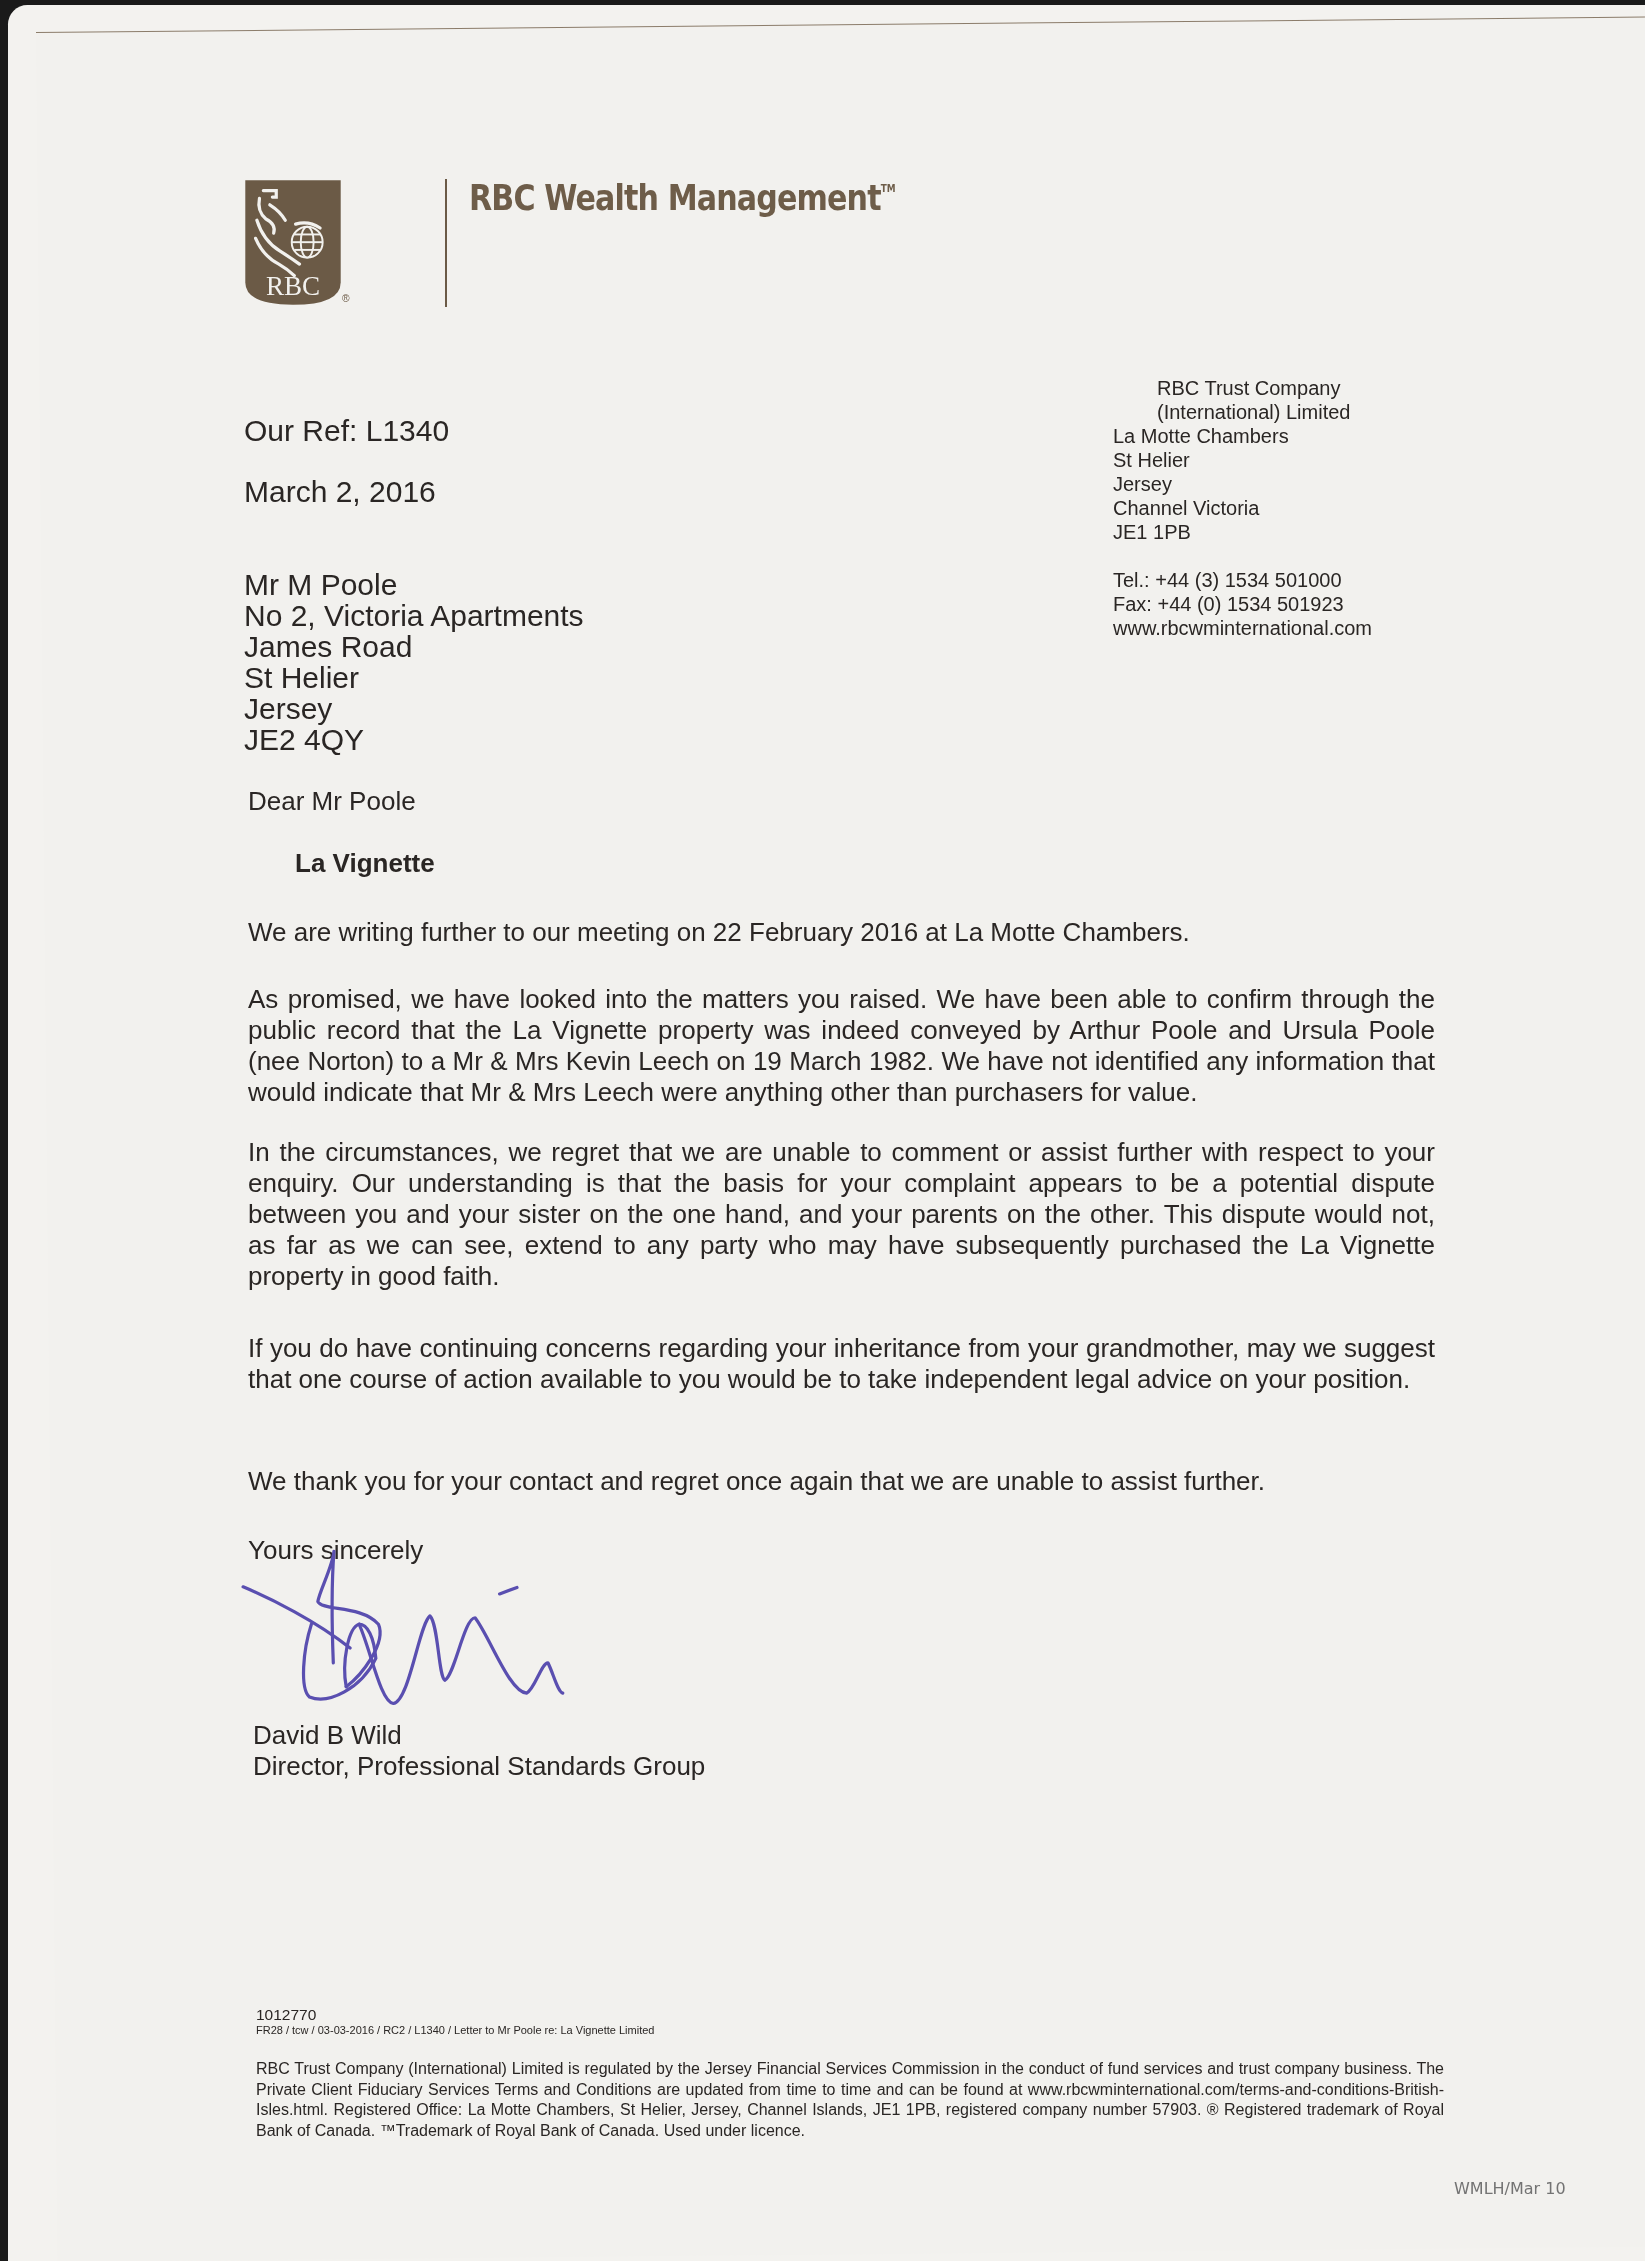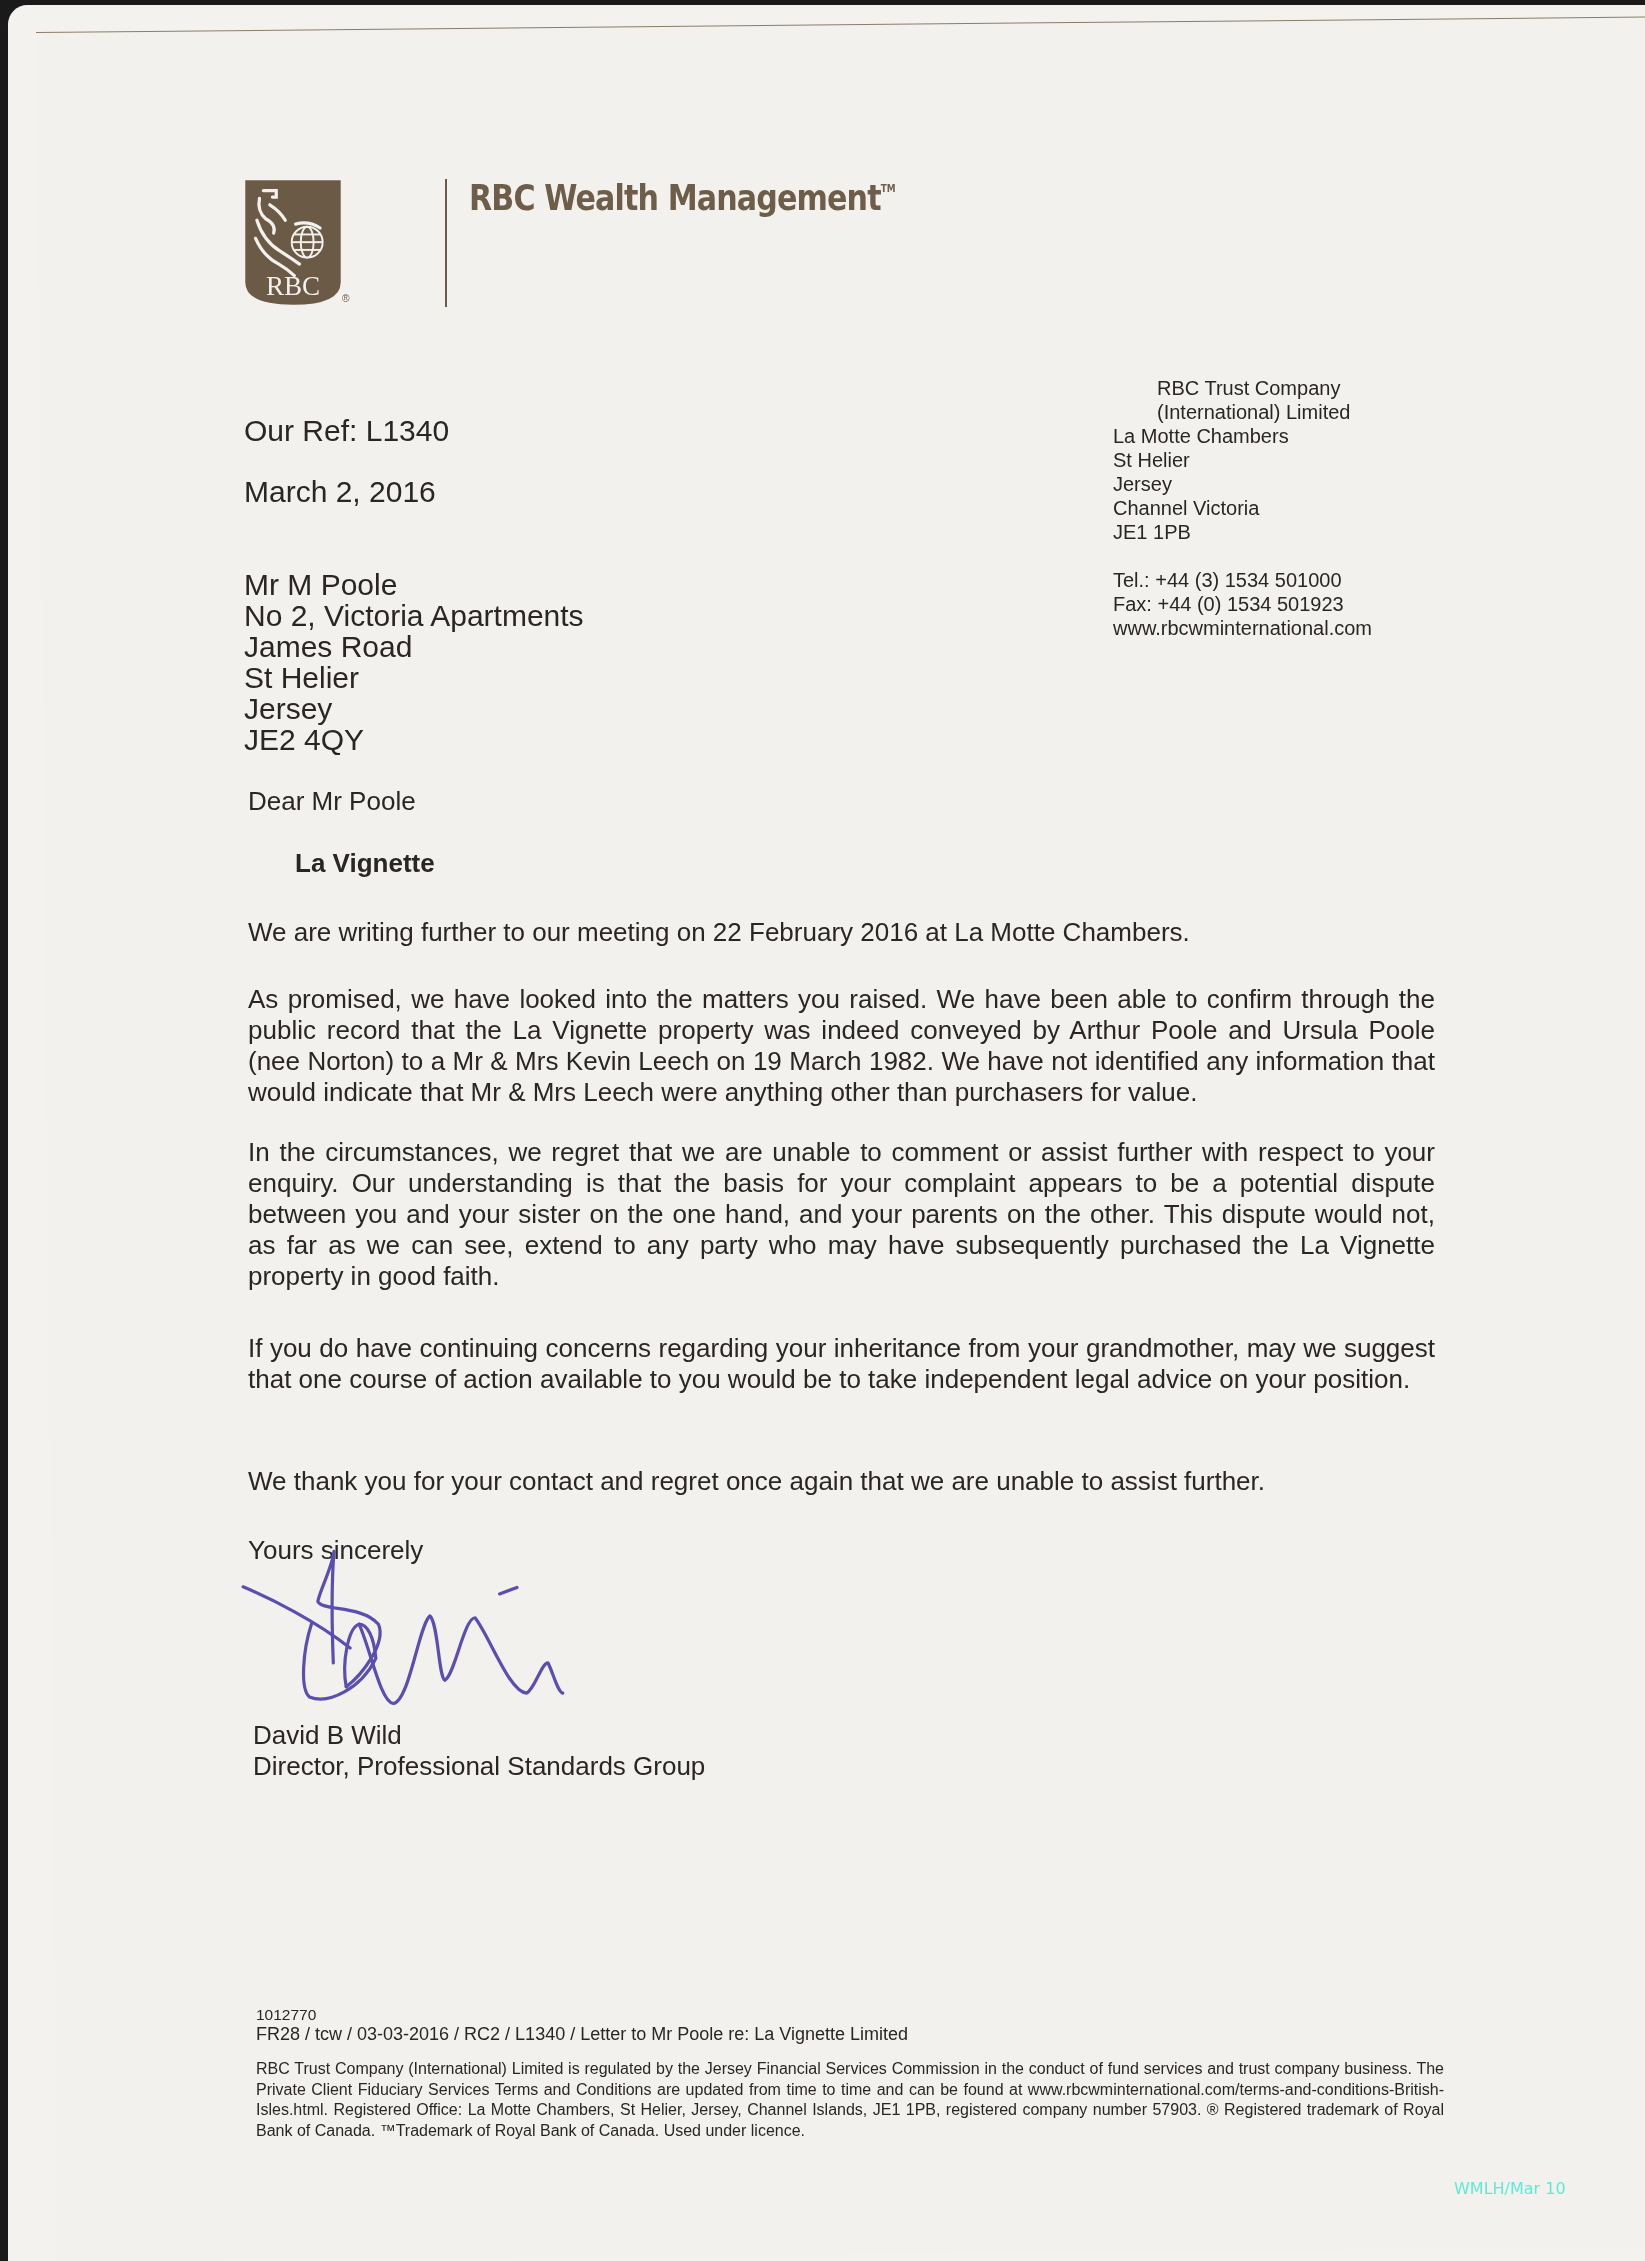--- a/index.html
+++ b/index.html
@@ -49,23 +49,23 @@
   .p3 { top: 1137px; }
   .p4 { top: 1333px; }
   .p5 { top: 1466px; }
   .closing { left: 248px; top: 1535px; font-size: 26px; }
   .signature { position: absolute; left: 0; top: 0; width: 1645px; height: 2261px; pointer-events: none; }
   .signame { left: 253px; top: 1720px; font-size: 26px; }
   .sigtitle { left: 253px; top: 1751px; font-size: 26px; }
 
   
   .ref-code { left: 256px; top: 2005px; font-size: 15.5px; line-height: 20px; }
-  .ref-line { left: 256px; top: 2024px; font-size: 18px; }
+  .ref-line { left: 256px; top: 2024px; font-size: 11px; }
   .legal { position: absolute; left: 256px; top: 2059px; width: 1188px; font-size: 16px; line-height: 20.6px; text-align: justify; }
-  .form-code { left: 1454px; top: 2179px; font-size: 16px; color: #5eead4; font-family: "DejaVu Sans", sans-serif; }
+  .form-code { left: 1454px; top: 2179px; font-size: 16px; color: #737373; font-family: "DejaVu Sans", sans-serif; }
 </style>
 </head>
 <body>
 
 <div class="paper"></div>
 <div class="sheet"></div>
 
 <svg class="logo" viewBox="0 0 152 197">
   <path d="M2,2 H150 V160 Q150,195 76,195 Q2,195 2,160 Z" fill="#6b5a46"></path>
   <g fill="none" stroke="#f2f1ee" stroke-width="5" stroke-linecap="round">

